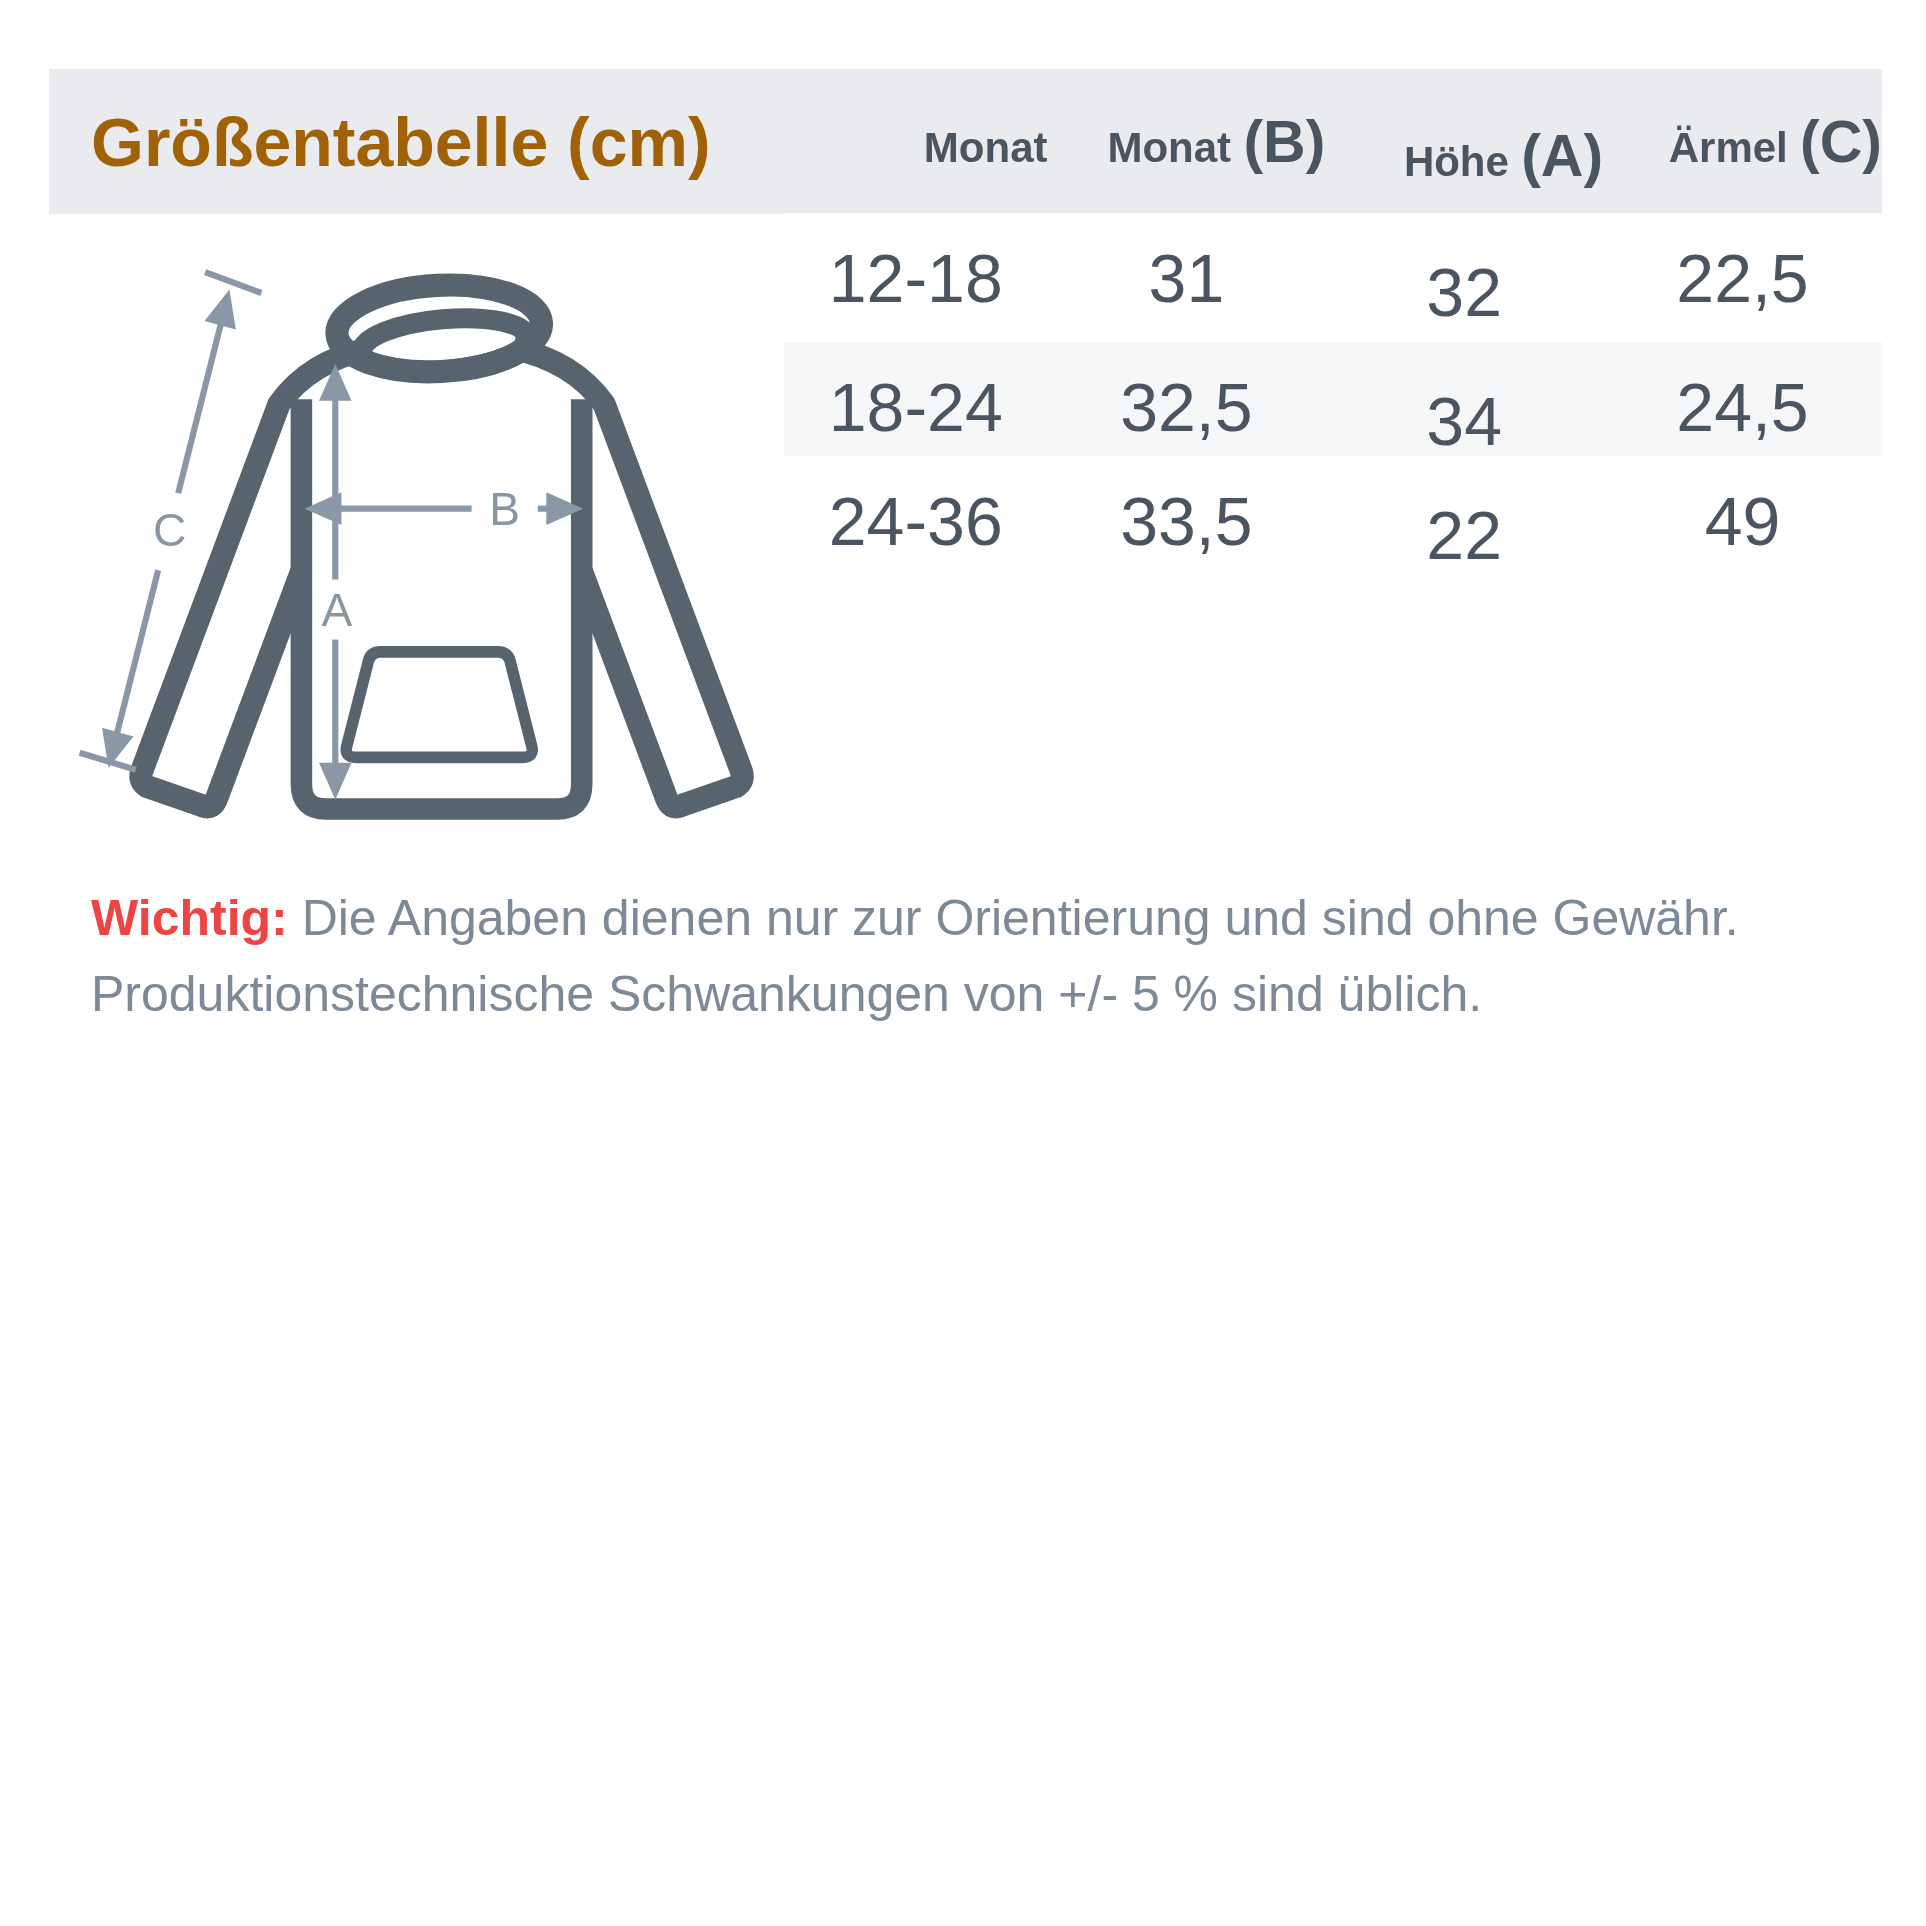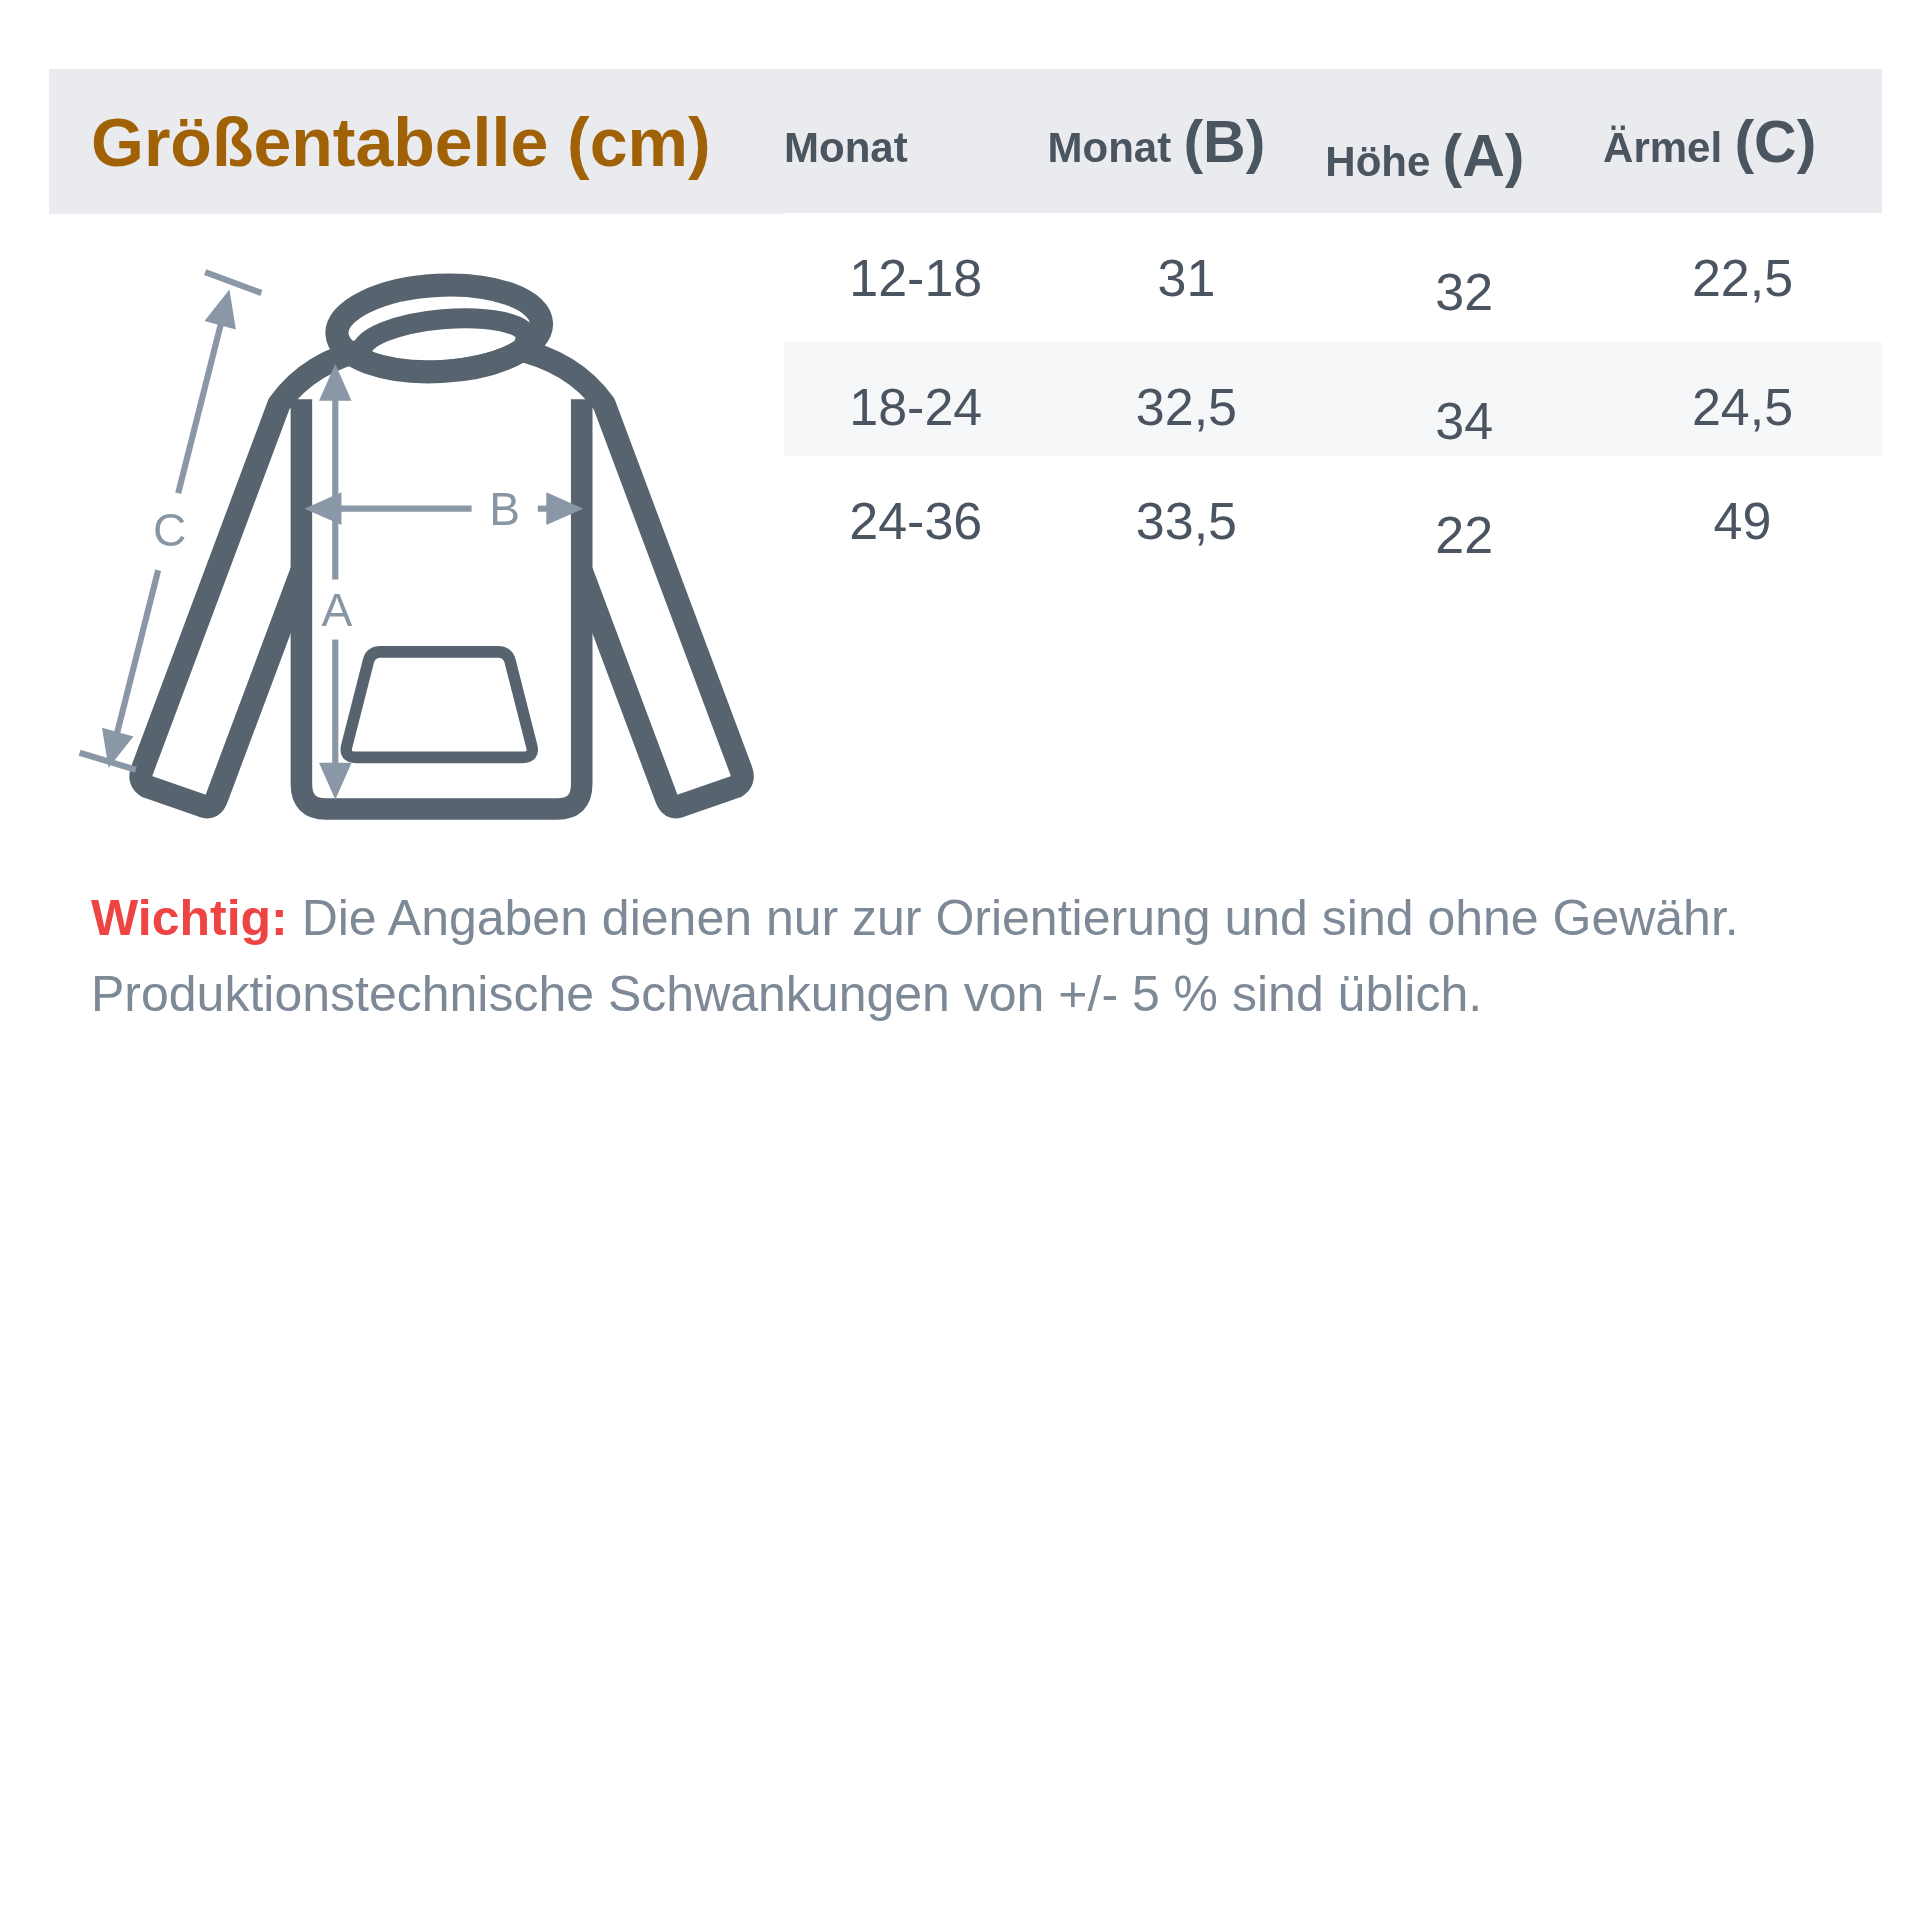--- a/index.html
+++ b/index.html
@@ -13,34 +13,34 @@
   }
   .page-title{
     position:absolute;left:91px;top:69px;height:145px;
     display:flex;align-items:center;
     font-size:68px;font-weight:700;color:#a16207;letter-spacing:0px;white-space:nowrap;
   }
   .header-cols{
     position:absolute;left:784px;top:69px;width:1098px;height:145px;
     display:flex;
   }
-  .hcell{display:flex;justify-content:flex-start;align-items:center;}
+  .hcell{display:flex;justify-content:flex-end;align-items:center;}
   .c0{width:24%;} .c1{width:25.3%;} .c2{width:25.3%;margin-top:28px;} .c3{width:25.4%;}
   .hword{font-size:42px;font-weight:700;color:#4a5560;}
   .hparen{font-size:59px;font-weight:700;color:#4a5560;margin-left:12.3px;}
   .hparen:empty{margin-left:0;}
   .trow{
     position:absolute;left:784px;width:1098px;height:129px;display:flex;
   }
   .row0{top:213px;background:#ffffff;}
   .row1{top:342px;background:#f6f7f9;}
   .row2{top:456px;background:#ffffff;}
   .tcell{
     display:flex;justify-content:center;align-items:center;
-    font-size:52px;font-weight:400;color:#4b5562;white-space:nowrap;
+    font-size:68px;font-weight:400;color:#4b5562;white-space:nowrap;
   }
   .hoodie-svg{position:absolute;left:31px;top:216px;width:778px;height:670px;}
   .note{
     position:absolute;left:91px;top:880px;width:1795px;
     font-size:50px;line-height:76px;color:#7d8996;
   }
   .note-bold{font-weight:700;color:#ef4444;}
 </style>
 </head>
 <body>

